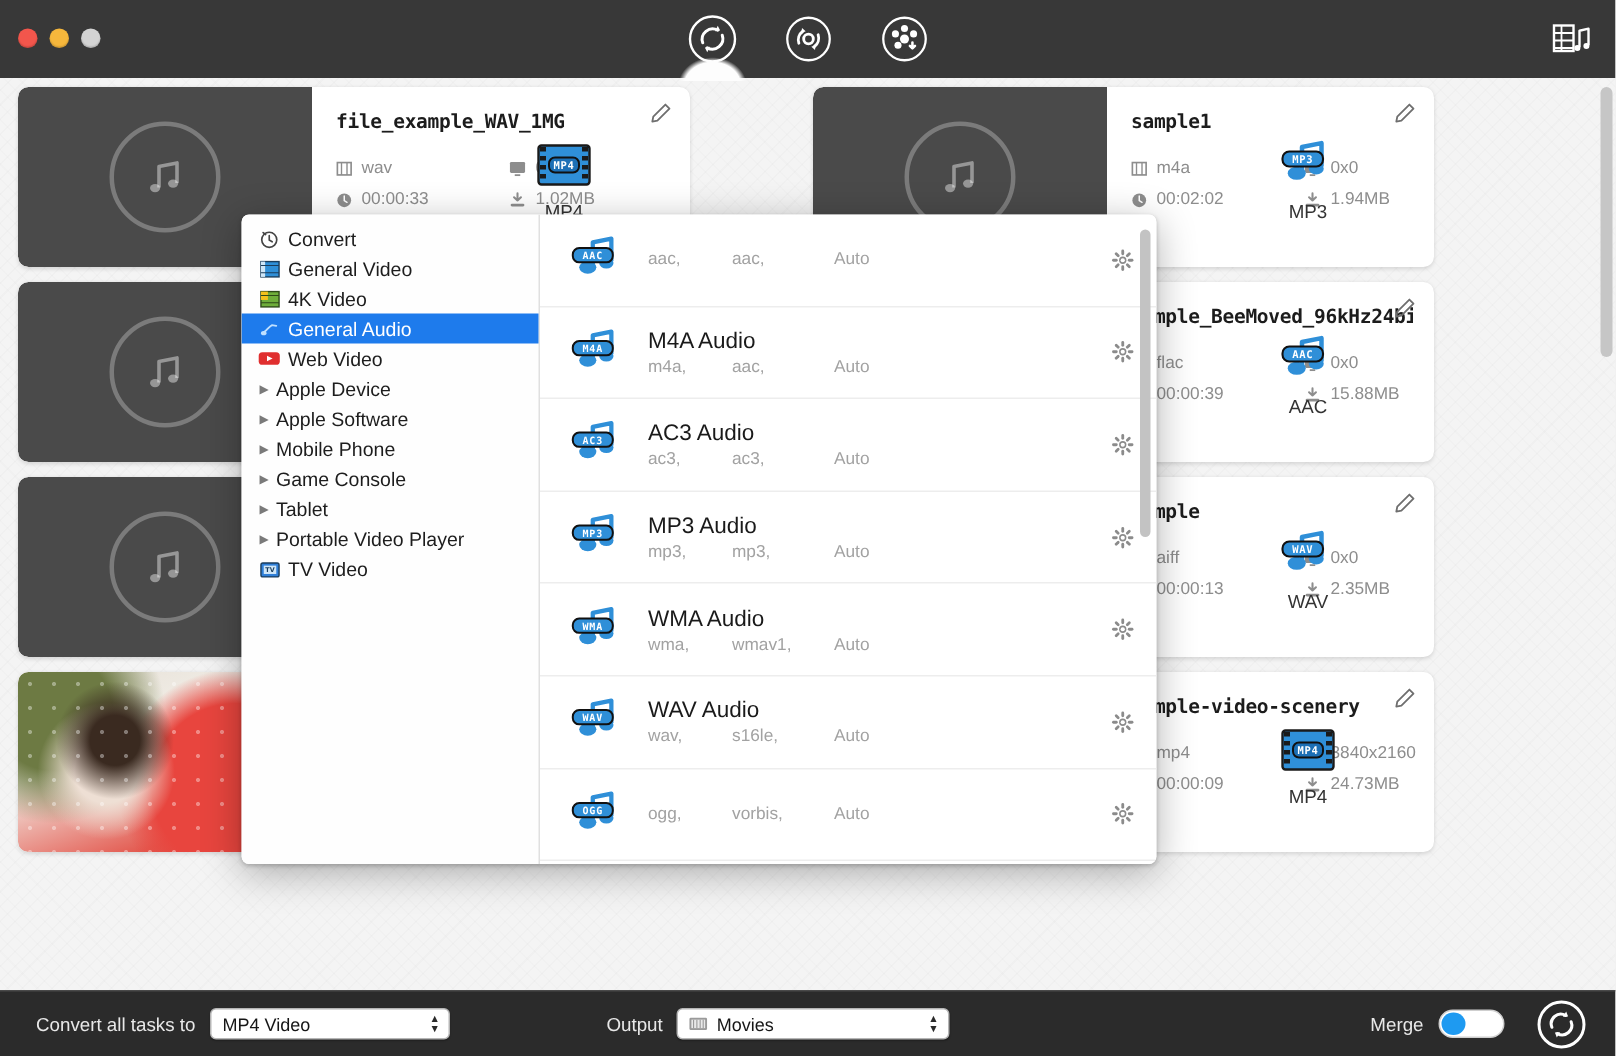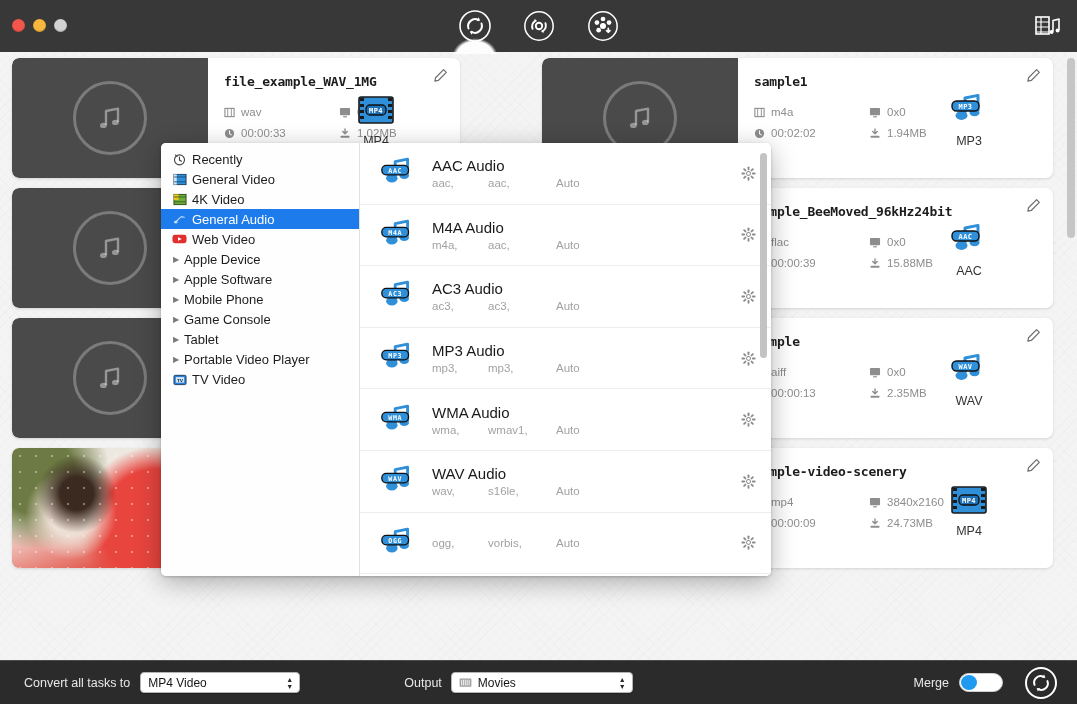--- a/index.html
+++ b/index.html
@@ -63,21 +63,21 @@
   .card {
     position: absolute;
     height: 120px;
     background: #fff;
     border-radius: 7px;
     box-shadow: 0 1px 3px rgba(0,0,0,.13);
     display: flex;
     overflow: hidden;
   }
   .card.col-l { left: 12px; width: 448px; }
-  .card.col-r { left: 542px; width: 511px; }
+  .card.col-r { left: 542px; width: 414px; }
   .card.r0 { top: 6px; }
   .card.r1 { top: 136px; }
   .card.r2 { top: 266px; }
   .card.r3 { top: 396px; }
 
   .thumb {
     width: 196px; height: 120px;
     background: #4a4a4a;
     border-radius: 7px 0 0 7px;
     display: flex; align-items: center; justify-content: center;
@@ -688,21 +688,21 @@
     <div class="popup-side">
 
       <div class="sideitem">
         <span class="si-icon">
           <svg width="13" height="13" viewBox="0 0 14 14" aria-hidden="true">
               <circle cx="7" cy="7.4" r="5.4" fill="none" stroke="#444" stroke-width="1.2"></circle>
               <path d="M7 4.4v3.2l2.1 1.2" stroke="#444" stroke-width="1.2" fill="none" stroke-linecap="round"></path>
               <path d="M2.6 2.2l1.8 1.4" stroke="#444" stroke-width="1.2" stroke-linecap="round"></path>
             </svg>
         </span>
-        <span>Recently</span>
+        <span>Convert</span>
       </div>
 
       <div class="sideitem">
         <span class="si-icon">
           <svg width="14" height="13" viewBox="0 0 15 14" aria-hidden="true">
               <rect x="1" y="1.5" width="13" height="11" fill="#2f8fd8" stroke="#1a3d5c" stroke-width="1"></rect>
               <rect x="1" y="1.5" width="3" height="11" fill="#cfe6f7"></rect>
               <path d="M1 4.3h13M1 9.5h13" stroke="#1a3d5c" stroke-width=".8"></path>
             </svg>
         </span>
@@ -783,21 +783,20 @@
         <div class="ficon">
           <svg width="44" height="40" viewBox="0 0 46 42" aria-hidden="true">
             <path d="M19 26V9l13-2.6V22" fill="none" stroke="#2f8fd8" stroke-width="3" stroke-linejoin="round"></path>
             <ellipse cx="15.5" cy="26.5" rx="6" ry="4.4" fill="#2f8fd8"></ellipse>
             <ellipse cx="28.5" cy="23.5" rx="5" ry="3.8" fill="#2f8fd8"></ellipse>
             <rect x="5" y="13" width="28" height="10" rx="4.5" fill="#2f8fd8" stroke="#111" stroke-width="1.4"></rect>
             <text x="19" y="20.8" font-family="'DejaVu Sans Mono',monospace" font-size="7" font-weight="bold" fill="#fff" text-anchor="middle" letter-spacing="0.6">AAC</text>
           </svg>
         </div>
         <div class="fmtinfo">
-          <div class="fname">AAC Audio</div>
           <div class="fsub">
             <span class="c1">aac,</span>
             <span class="c2">aac,</span>
             <span>Auto</span>
           </div>
         </div>
         <div class="gear">
           <svg width="15" height="15" viewBox="0 0 16 16" aria-hidden="true">
               <g fill="#8b8b8b">
                 <circle cx="8" cy="8" r="2.6"></circle>

